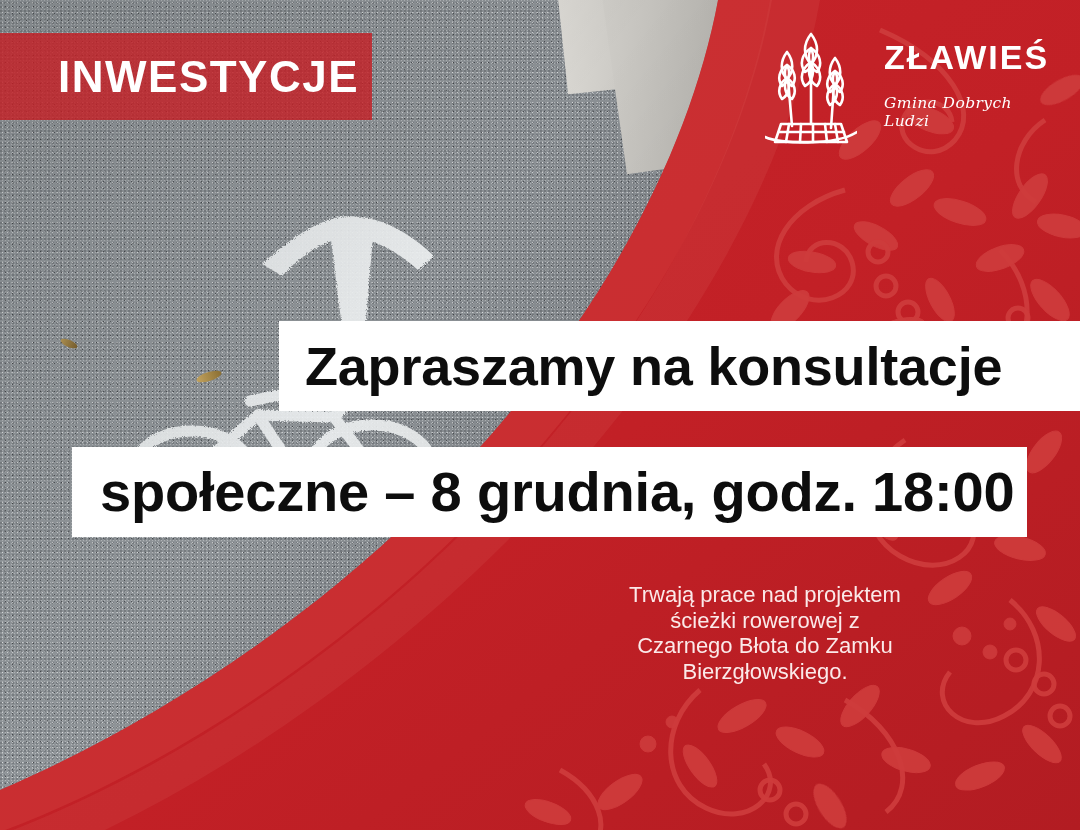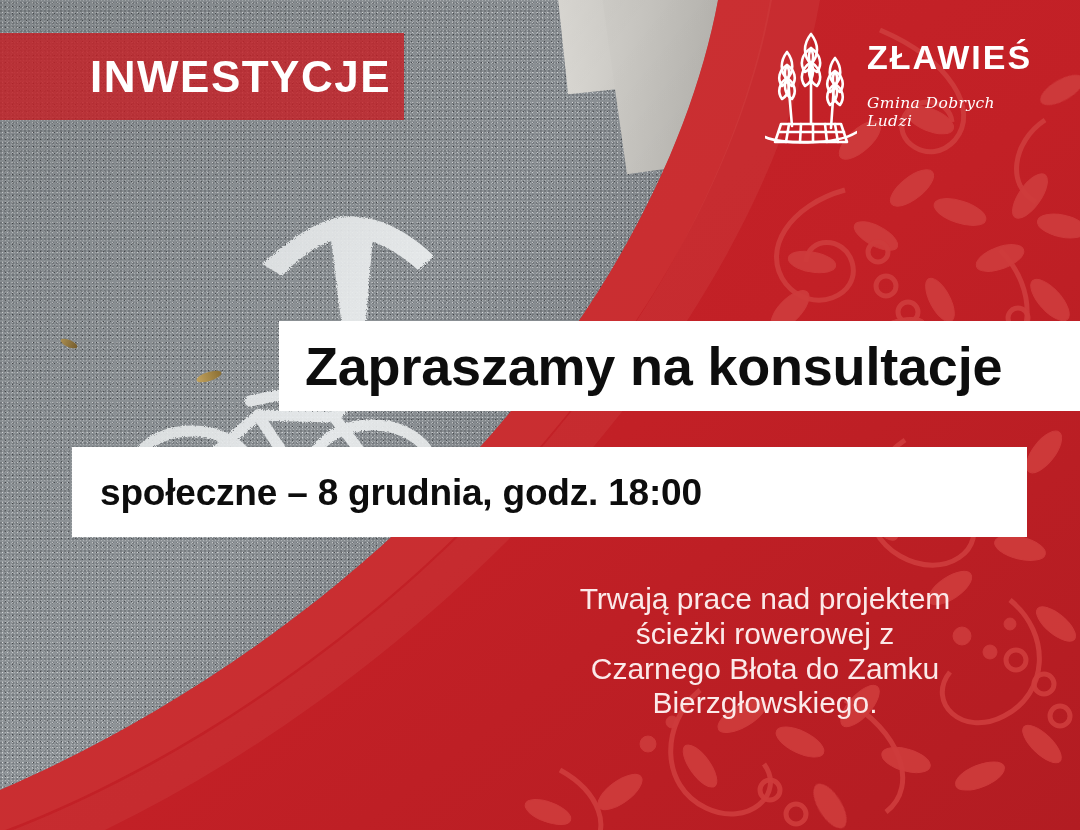--- a/index.html
+++ b/index.html
@@ -93,30 +93,30 @@
   .redwrap{position:absolute;inset:0;}
   .redshape{position:absolute;inset:0;}
 
   
   .ornaments{position:absolute;inset:0;}
 
   
   .banner{
     position:absolute;left:0;top:33px;width:372px;height:87px;
     background:rgba(196,32,38,.82);
-    display:flex;align-items:center;padding-left:32px;
+    display:flex;align-items:center;
   }
   .banner-label{
     color:#fff;font-size:44px;font-weight:700;letter-spacing:1.5px;
     padding-left:58px;line-height:1;
     font-family:"Liberation Sans", sans-serif;
   }
 
   
-  .logo{position:absolute;left:765px;top:28px;width:275px;height:120px;display:flex;align-items:flex-start;}
+  .logo{position:absolute;left:765px;top:28px;width:275px;height:120px;display:flex;align-items:flex-start;gap:17px;}
   .logo-mark{width:92px;height:118px;flex:none;}
   .logo-text{margin-left:10px;padding-top:12px;color:#fff;}
   .logo-line1,.logo-line2{
     font-size:34px;font-weight:700;letter-spacing:2px;line-height:1.02;
     font-family:"Liberation Sans", sans-serif;
   }
   .logo-tag{
     font-family:"DejaVu Serif", serif;
     font-style:italic;font-size:15.5px;letter-spacing:.4px;
     margin-top:19px;
@@ -127,27 +127,27 @@
     position:absolute;background:#fff;display:flex;align-items:center;
   }
   .band1{left:279px;top:321px;width:894px;height:90px;}
   .band2{left:72px;top:447px;width:955px;height:90px;}
   .band-text{
     color:#0d0d0d;font-weight:700;line-height:1;
     font-family:"Liberation Sans", sans-serif;
     white-space:nowrap;
   }
   .band1 .band-text{font-size:54px;padding-left:26px;letter-spacing:-.2px;}
-  .band2 .band-text{font-size:37px;padding-left:28px;letter-spacing:-.2px;}
+  .band2 .band-text{font-size:56px;padding-left:28px;letter-spacing:-.2px;}
 
   
   .body-copy{
     position:absolute;left:540px;top:582px;width:450px;
     color:#fbe9e9;text-align:center;
-    font-size:30px;line-height:1.16;font-weight:400;
+    font-size:22px;line-height:1.16;font-weight:400;
     font-family:"Liberation Sans", sans-serif;
     white-space:pre-line;
   }
 </style>
 </head>
 <body>
 
 <div id="poster">
 
   <div class="photo">

